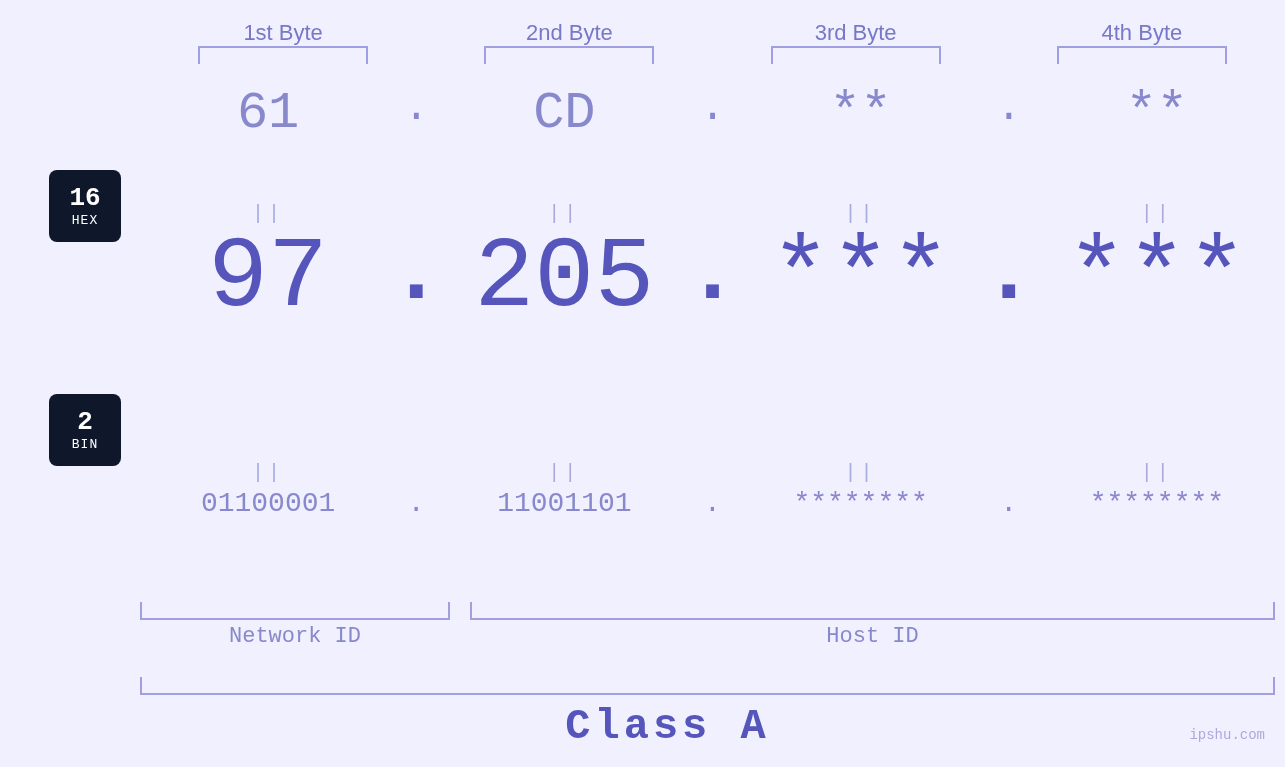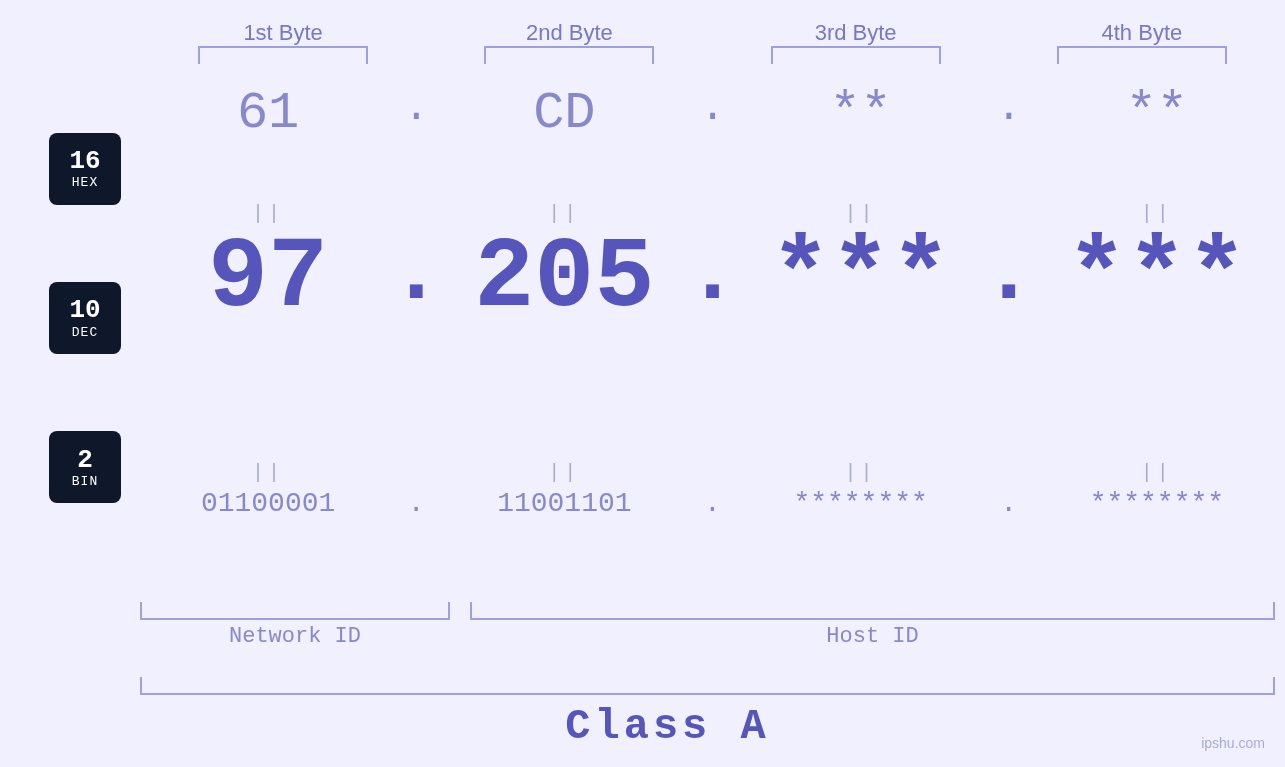--- a/index.html
+++ b/index.html
@@ -161,21 +161,21 @@
       letter-spacing: 4px;
     }
 
     .sep-dot-cell {
       width: 40px;
     }
 
     
     .dec-val {
       font-size: 100px;
-      font-weight: bold;
+      font-weight: normal;
       color: #5555bb;
       font-family: 'Courier New', Courier, monospace;
       line-height: 1;
     }
 
     .dec-dot {
       font-size: 90px;
       font-weight: bold;
       color: #5555bb;
       line-height: 1;
@@ -188,25 +188,25 @@
       font-family: 'Courier New', Courier, monospace;
     }
 
     .bin-dot {
       font-size: 28px;
       color: #8888cc;
     }
 
     .watermark {
       position: absolute;
-      bottom: 16px;
+      bottom: 24px;
       right: 20px;
       color: #aaaadd;
       font-size: 14px;
-      font-family: Liberation Sans, sans-serif;
+      font-family: Liberation Mono, monospace;
     }
   </style>
 </head>
 <body>
 
 <div class="container">
 
   <div class="header-row">
     <div class="byte-label">1st Byte</div>
     <div class="byte-label">2nd Byte</div>
@@ -228,24 +228,20 @@
         <div class="bracket"></div>
       </div>
   </div>
 
   <div class="main-content">
 
     <div class="badges-col">
       <div class="badge">
         <span class="badge-num">16</span>
         <span class="badge-label">HEX</span>
-      </div>
-      <div class="badge">
-        <span class="badge-num">10</span>
-        <span class="badge-label">DEC</span>
       </div>
       <div class="badge">
         <span class="badge-num">2</span>
         <span class="badge-label">BIN</span>
       </div>
     </div>
 
     <div class="values-area">
 
       <div class="value-row">

